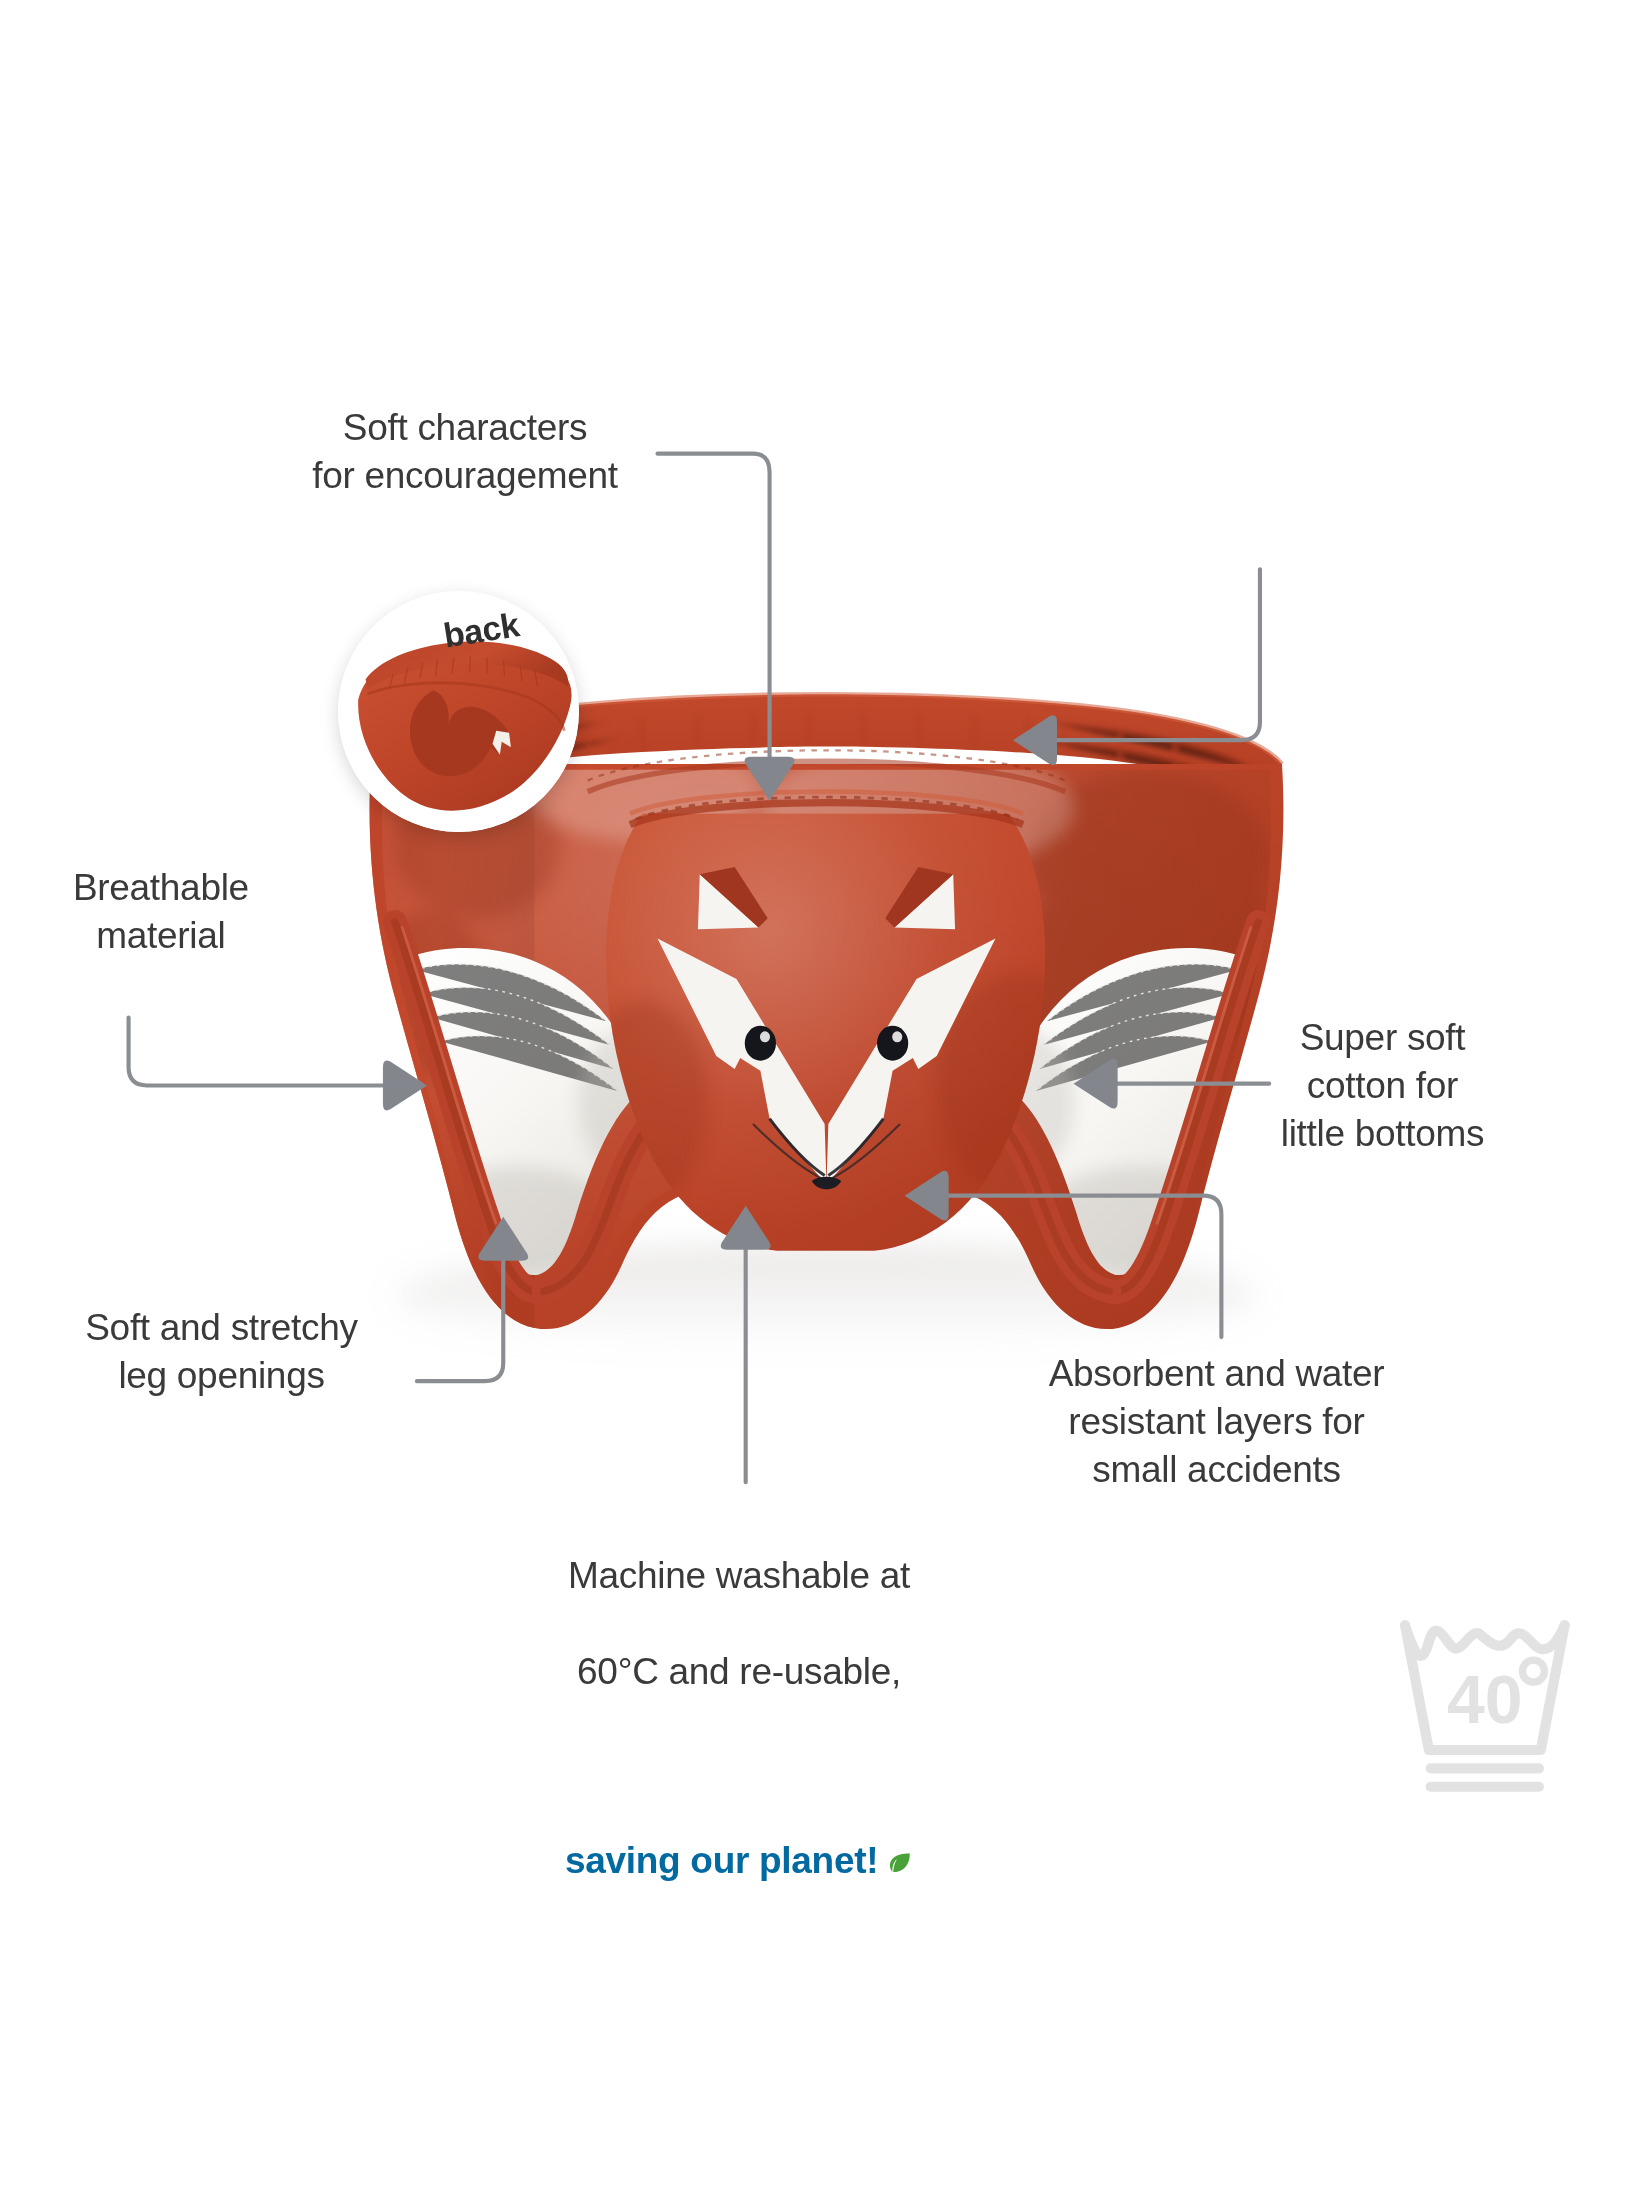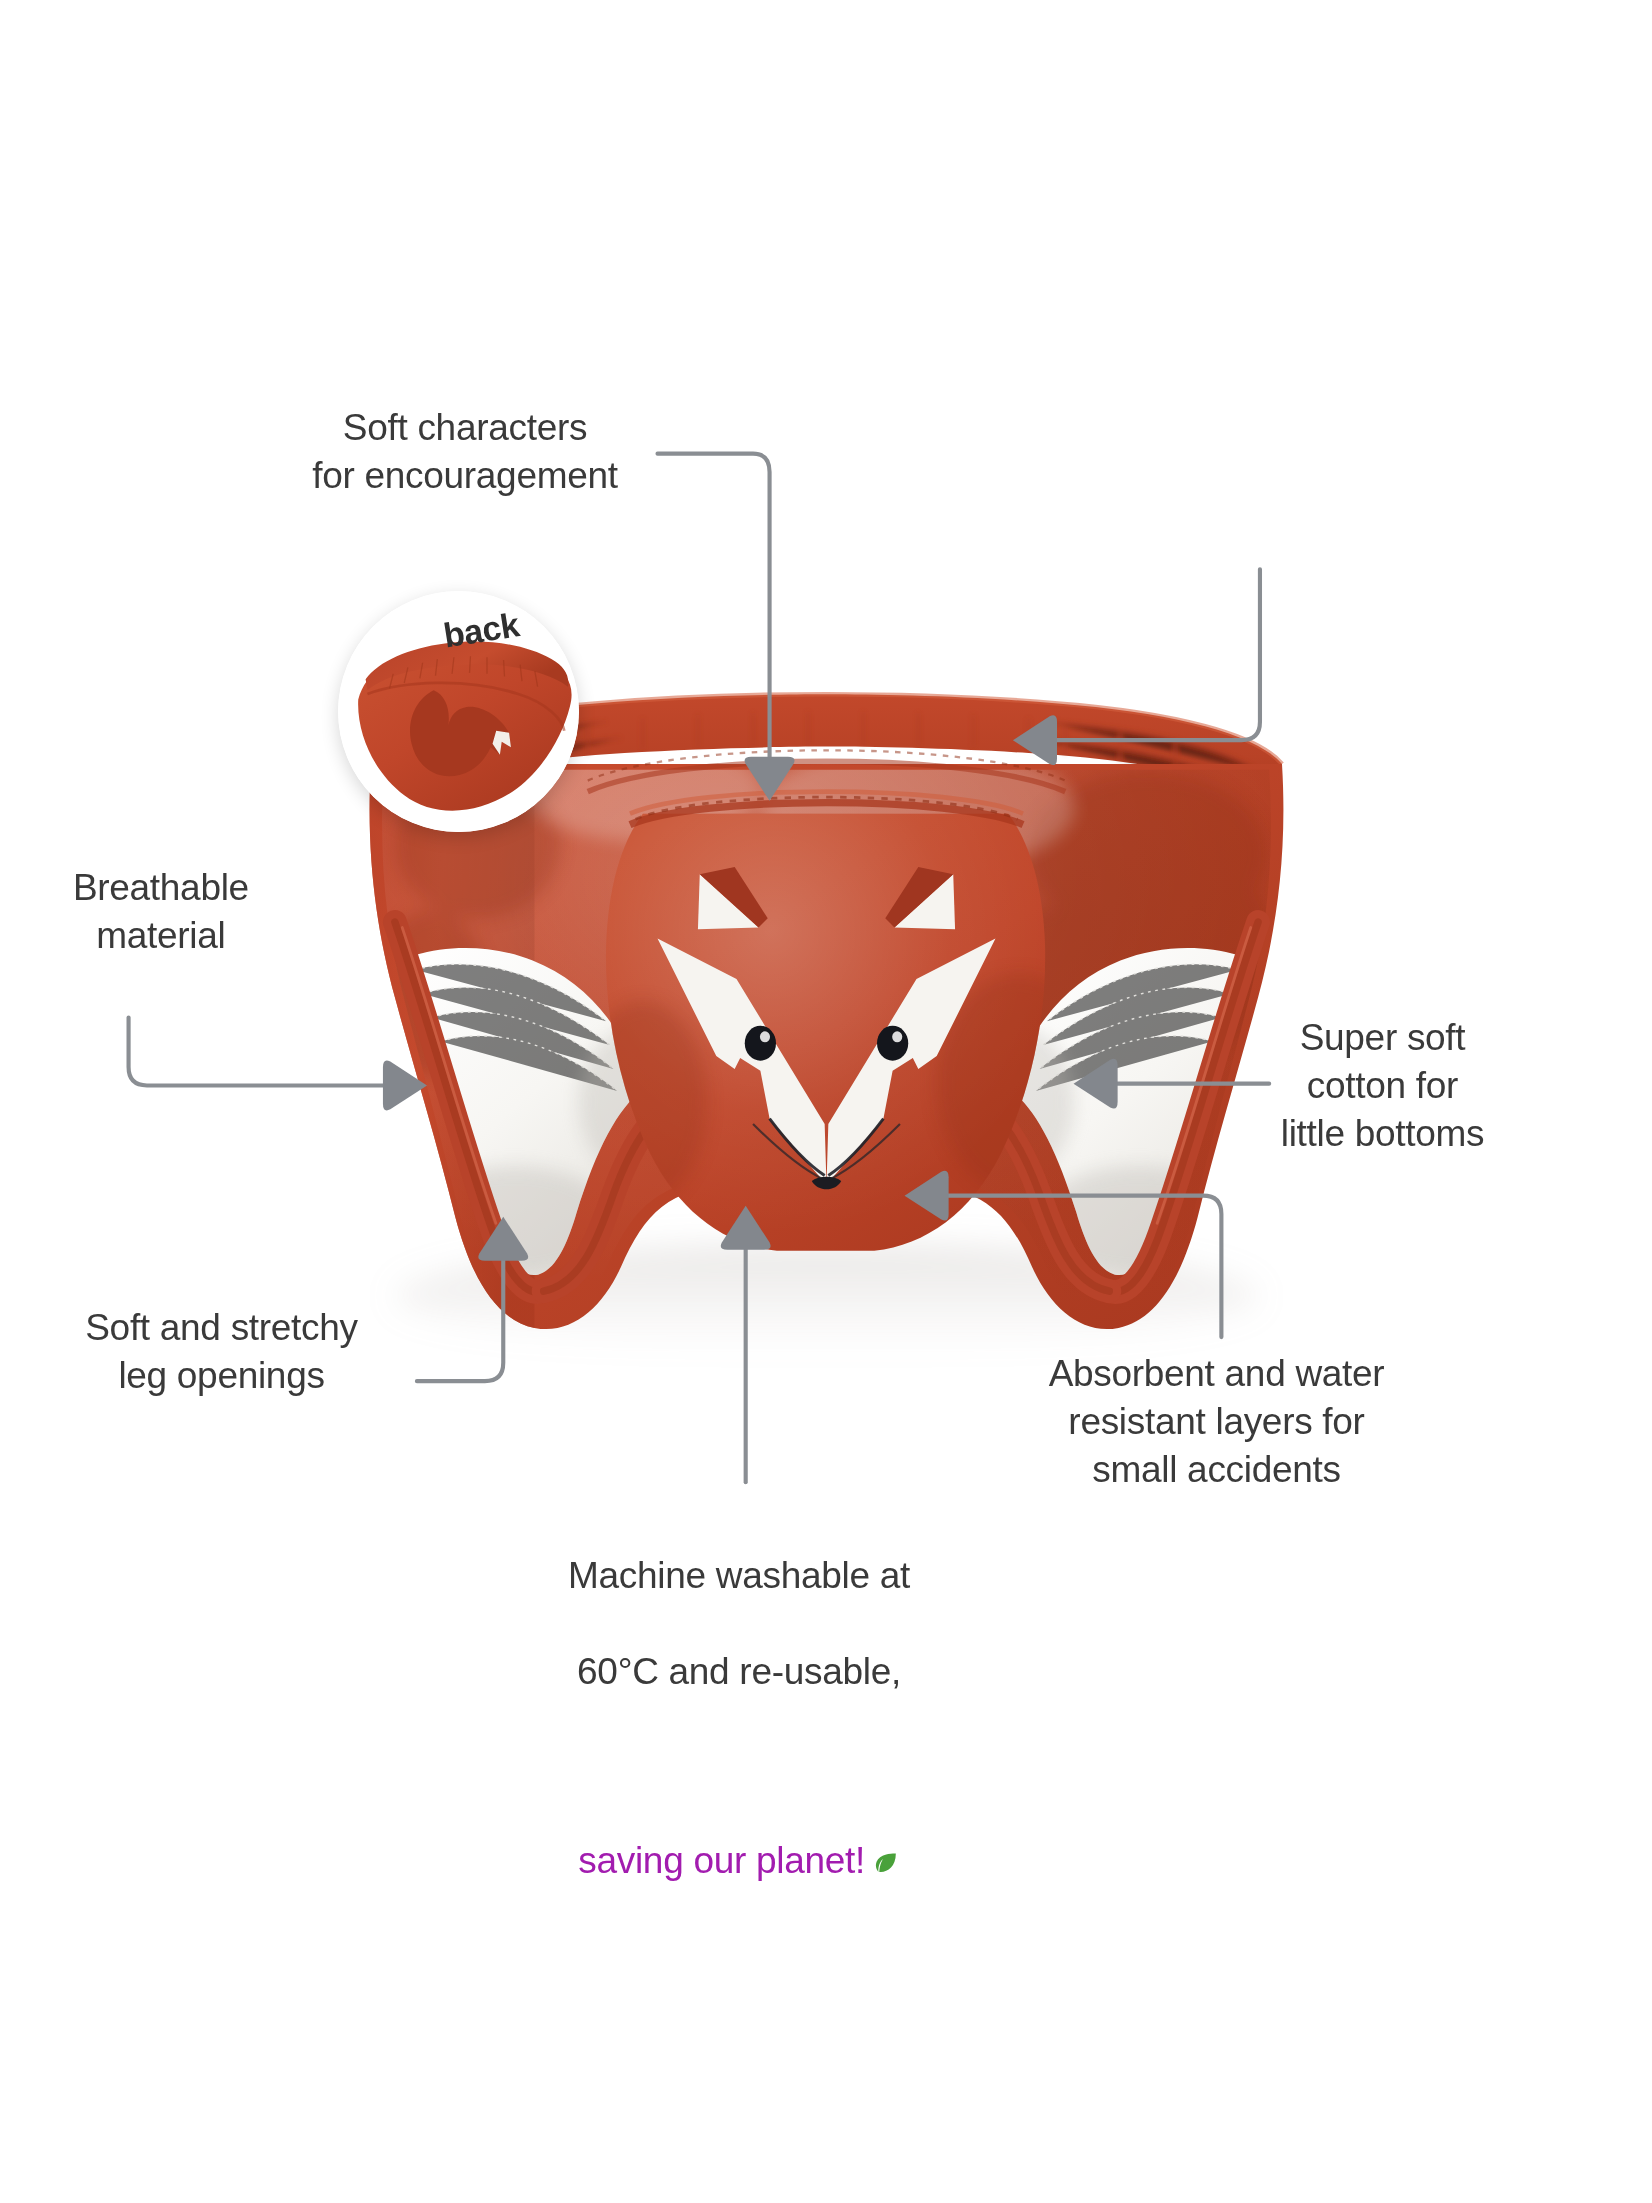--- a/index.html
+++ b/index.html
@@ -15,21 +15,21 @@
     position: absolute;
     color: #3a3a3a;
     font-size: 37px;
     line-height: 1.30;
     font-weight: 500;
     letter-spacing: -0.3px;
     white-space: pre-line;
   }
   .lbl.c { text-align: center; }
 
-  .green { color: #a21caf; font-weight: 400; }
+  .green { color: #0369a1; font-weight: 700; }
 
   svg.overlay { position: absolute; inset: 0; width: 1653px; height: 2204px; pointer-events: none; }
 
   
   #back-inset {
     position: absolute;
     left: 338px; top: 591px;
     width: 241px; height: 241px;
     border-radius: 50%;
     background: #ffffff;
@@ -454,15 +454,35 @@
     <div>60°C and re-usable,</div>
     <div>
       <span class="green">saving our planet!</span><span class="green" style="display:inline-block;vertical-align:-3.7px;margin-left:7.3px;">
         <svg width="27.5" height="27.5" viewBox="0 0 30 30" aria-hidden="true">
           <path d="M26,5 C26,5 9,4 5,14 C2.5,20.5 7,25 7,25 C7,25 6,16 12,11 C9,16 8,22 8,25 C16,26 26,20 26,5 Z" fill="#49a13a"></path>
         </svg>
       </span>
     </div>
   </div>
 
+  <div id="care">
+    <svg width="211" height="202" viewBox="0 0 230 220" aria-hidden="true">
+      <g fill="none" stroke="#e2e2e2" stroke-width="11" stroke-linecap="round" stroke-linejoin="round">
+
+        <path d="M 12,22
+                 C 22,52 30,70 38,40
+                 C 46,12 56,40 64,46
+                 C 74,54 84,24 94,32
+                 C 106,42 116,52 128,36
+                 C 140,20 150,46 160,48
+                 C 172,50 180,36 186,22"></path>
+        <path d="M 12,22 L 38,158 L 160,158 L 186,22"></path>
+
+        <path d="M 40,178 L 158,178"></path>
+        <path d="M 40,198 L 158,198"></path>
+      </g>
+      <text x="99" y="128" text-anchor="middle" font-family="'Liberation Sans', sans-serif" font-size="74" font-weight="600" fill="#e2e2e2">40</text>
+      <circle cx="152" cy="72" r="12" fill="none" stroke="#e2e2e2" stroke-width="8"></circle>
+    </svg>
+  </div>
 
 </div>
 
 
 </body></html>

